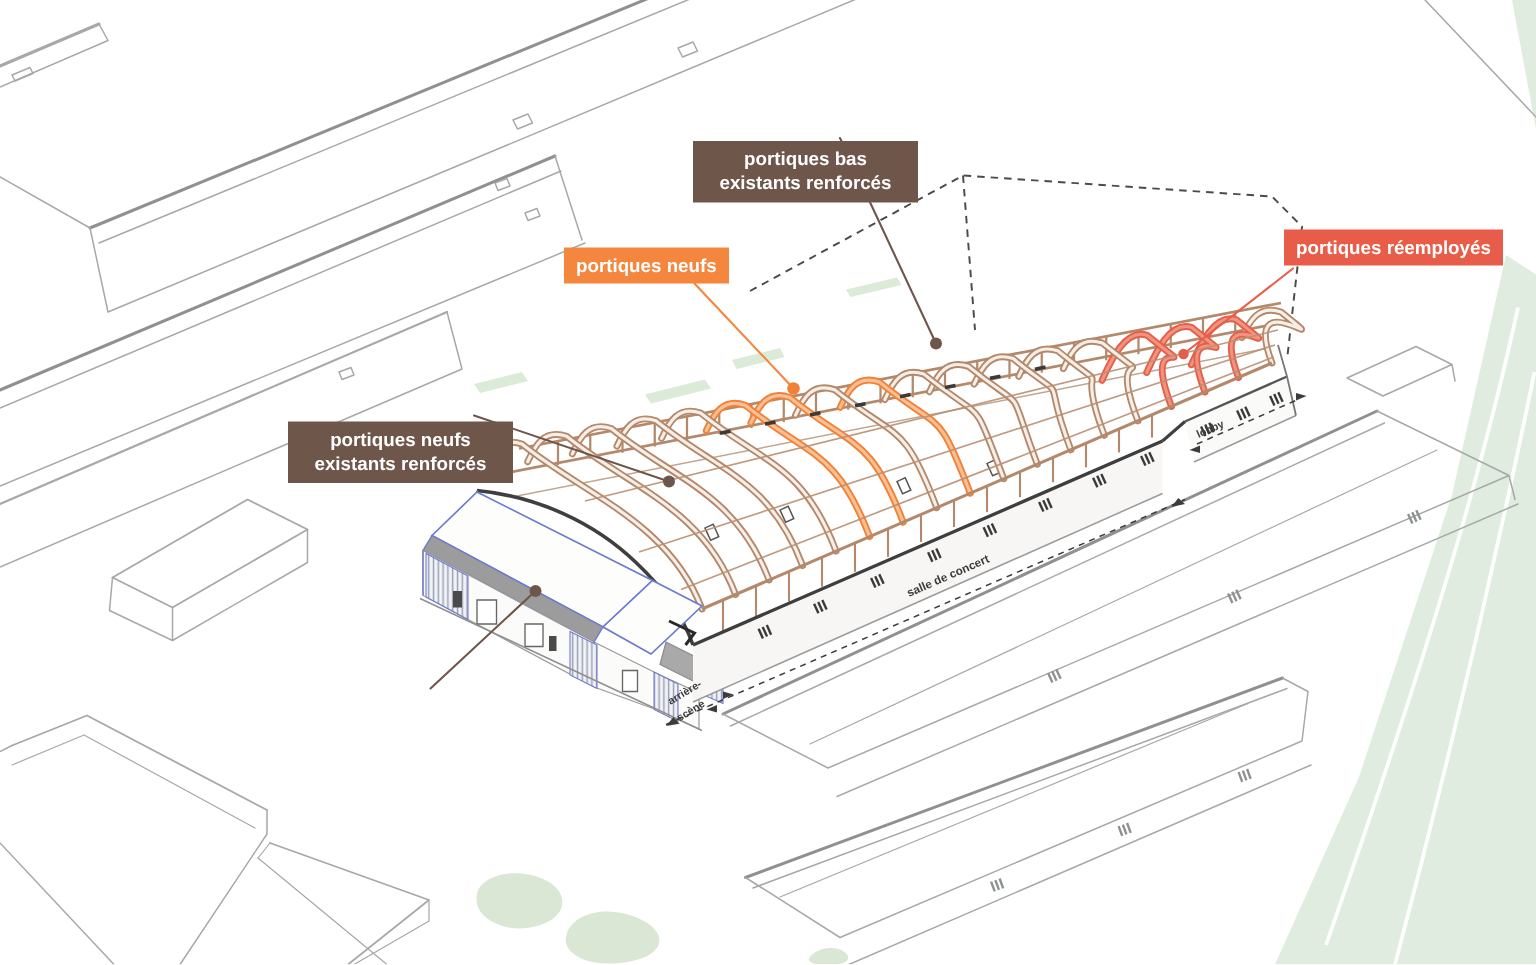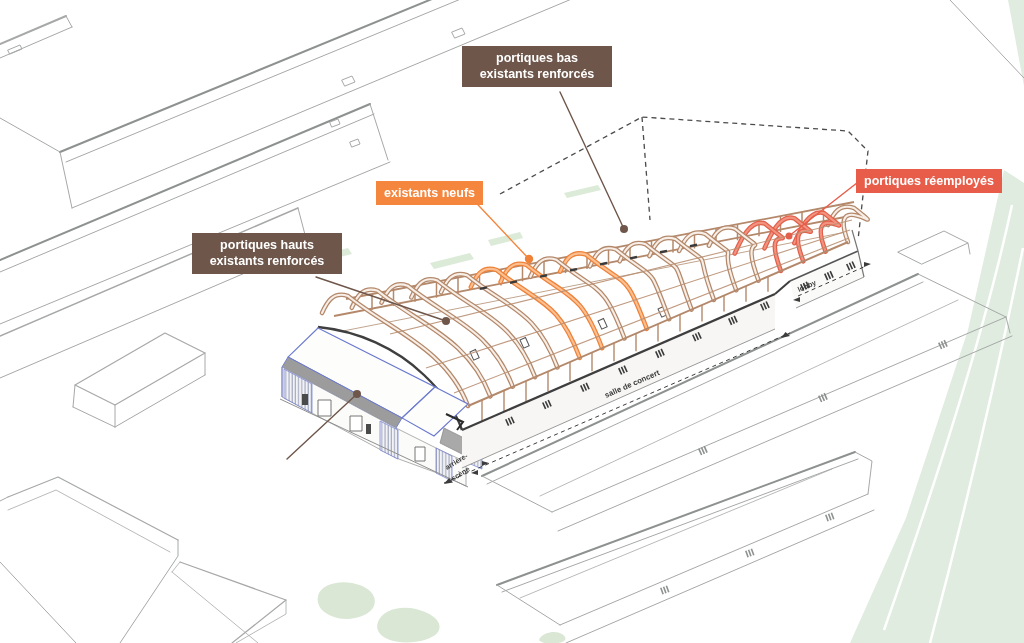--- a/index.html
+++ b/index.html
@@ -1,22 +1,22 @@
 <!DOCTYPE html>
 <html><head>
 <meta charset="utf-8">
 <style>
   html,body{margin:0;padding:0;background:#ffffff;}
   #stage{position:relative;width:1024px;height:643px;background:#fff;overflow:hidden;
          font-family:"Liberation Sans",sans-serif;}
   #scene{position:absolute;left:0;top:0;}
   .tag{position:absolute;color:#ffffff;font-weight:bold;font-size:12.5px;line-height:1.3;
        text-align:center;padding:4px 8px;box-sizing:border-box;}
-  .tag.wrap{width:150px;}
-  .tag.nowrap{white-space:nowrap;margin-top:16px;}
+  .tag.wrap{width:150px;margin-top:48px;}
+  .tag.nowrap{white-space:nowrap;}
   .brown{background:#6E564A;}
   .orange{background:#F5863D;}
   .red{background:#E85D4A;}
   .zl{font-weight:600;fill:#3b3b3b;font-family:"Liberation Sans",sans-serif;}
 </style>
 </head>
 <body>
 
 <div id="stage">
 
@@ -344,16 +344,16 @@
     <path d="M862,179 L789,236" stroke="#E85D4A" stroke-width="1.4" fill="none"></path>
     <circle cx="357" cy="394" r="4" fill="#6E564A"></circle>
     <circle cx="446" cy="321" r="4" fill="#6E564A"></circle>
     <circle cx="624" cy="229" r="4" fill="#6E564A"></circle>
     <circle cx="529" cy="259" r="4.2" fill="#F08138"></circle>
     <circle cx="789" cy="236" r="3.5" fill="#E2604B"></circle>
   </g>
 </svg>
 
 <div class="tag brown wrap" style="left:462px;top:46px;">portiques bas existants renforcés</div>
-<div class="tag brown wrap" style="left:192px;top:233px;">portiques hauts existants renforcés</div>
-<div class="tag orange nowrap" style="left:376px;top:165px;">existants neufs</div>
+<div class="tag brown wrap" style="left:192px;top:233px;">portiques neufs existants renforcés</div>
+<div class="tag orange nowrap" style="left:376px;top:165px;">portiques neufs</div>
 <div class="tag red nowrap" style="left:856px;top:153px;">portiques réemployés</div>
 </div>
 
 </body></html>

